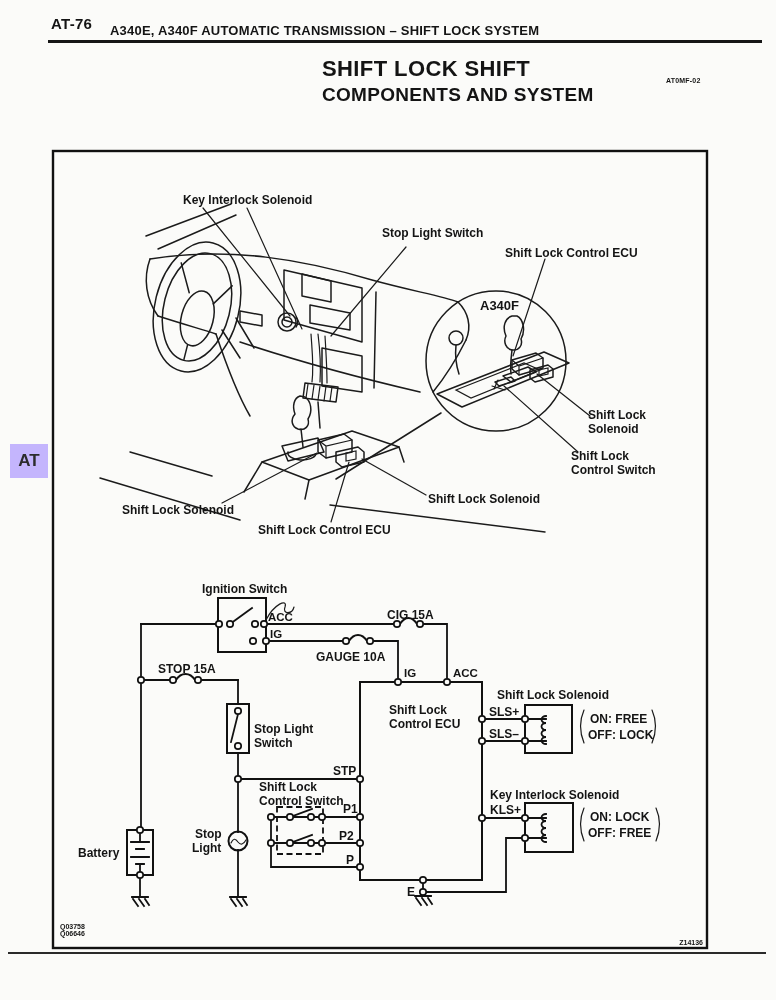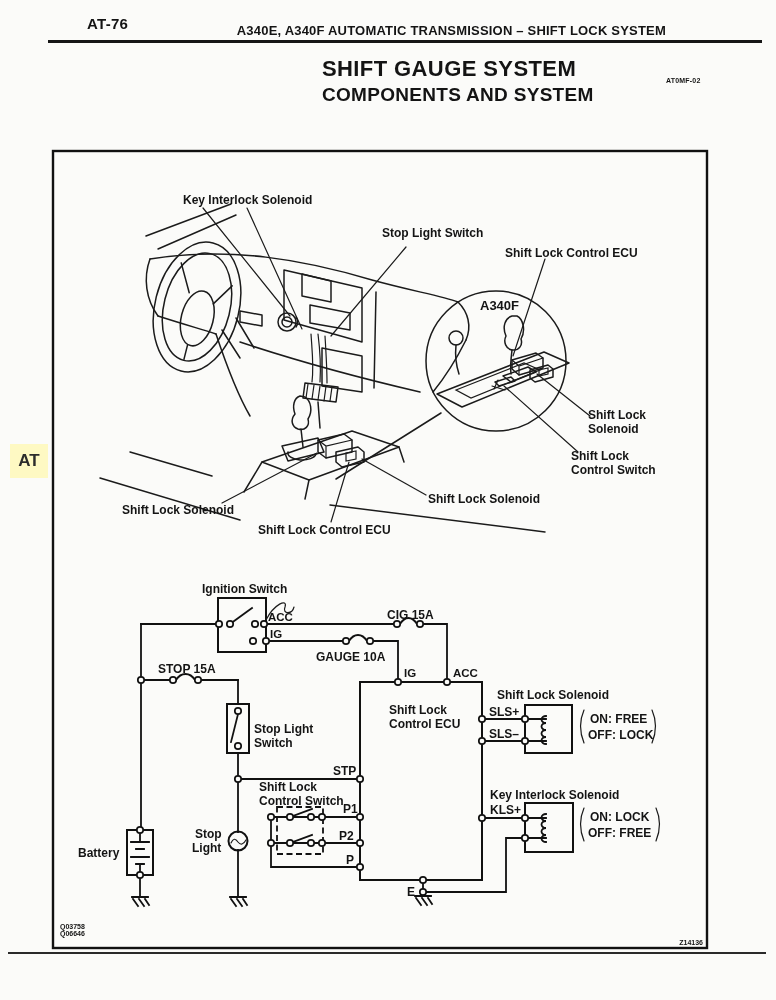--- a/index.html
+++ b/index.html
@@ -3,27 +3,27 @@
 <meta charset="utf-8">
 <style>
   html,body{margin:0;padding:0;}
   body{
     width:776px;height:1000px;position:relative;overflow:hidden;
     background:#fbfbf9;
     font-family:"Liberation Sans", sans-serif;
     color:#141414;
   }
   .abs{position:absolute;}
-  #page-no{left:51px;top:15px;font-size:15px;font-weight:bold;letter-spacing:.3px;margin-left:36px;}
-  #hdr-title{left:110px;top:23px;width:556px;text-align:right;font-size:13px;font-weight:bold;letter-spacing:.2px;}
+  #page-no{left:51px;top:15px;font-size:15px;font-weight:bold;letter-spacing:.3px;}
+  #hdr-title{left:110px;top:23px;width:556px;text-align:left;font-size:13px;font-weight:bold;letter-spacing:.2px;}
   #hdr-rule{left:48px;top:40px;width:714px;height:3px;background:#161616;}
   #title1{left:322px;top:56px;font-size:22px;font-weight:bold;letter-spacing:.4px;}
   #title2{left:322px;top:84px;font-size:19px;font-weight:bold;letter-spacing:.3px;}
   #doc-code{left:666px;top:77px;font-size:7px;font-weight:bold;letter-spacing:.2px;}
-  #at-tab{left:10px;top:444px;width:38px;height:34px;background:#fef9c3;
+  #at-tab{left:10px;top:444px;width:38px;height:34px;background:#c4b5fd;
     display:flex;align-items:center;justify-content:center;
     font-size:17px;font-weight:bold;color:#2c2c2c;}
   #bottom-rule{left:8px;top:952px;width:758px;height:2px;background:#2a2a2a;}
   svg{position:absolute;left:0;top:0;}
   svg text{font-family:"Liberation Sans", sans-serif;font-weight:bold;fill:#141414;}
   .t12{font-size:12px;}
   .t11{font-size:11.5px;}
   .t13{font-size:13px;}
   .t7{font-size:7px;}
   .ln{fill:none;stroke:#1b1b1b;stroke-width:1.5;stroke-linecap:round;stroke-linejoin:round;}
@@ -33,21 +33,21 @@
   .dash{fill:none;stroke:#111;stroke-width:1.8;stroke-dasharray:6 3.5;}
   .term{fill:#fbfbf9;stroke:#111;stroke-width:1.7;}
   .figbox{fill:none;stroke:#111;stroke-width:2.4;}
 </style>
 </head>
 <body>
 
 <div class="abs" id="page-no">AT-76</div>
 <div class="abs" id="hdr-title">A340E, A340F AUTOMATIC TRANSMISSION – SHIFT LOCK SYSTEM</div>
 <div class="abs" id="hdr-rule"></div>
-<div class="abs" id="title1">SHIFT GAUGE SYSTEM</div>
+<div class="abs" id="title1">SHIFT LOCK SHIFT</div>
 <div class="abs" id="title2">COMPONENTS AND SYSTEM</div>
 <div class="abs" id="doc-code">AT0MF-02</div>
 <div class="abs" id="at-tab">AT</div>
 <div class="abs" id="bottom-rule"></div>
 
 <svg width="776" height="1000" viewBox="0 0 776 1000">
 
   <rect class="figbox" x="53" y="151" width="654" height="797"></rect>
 
   <g>

